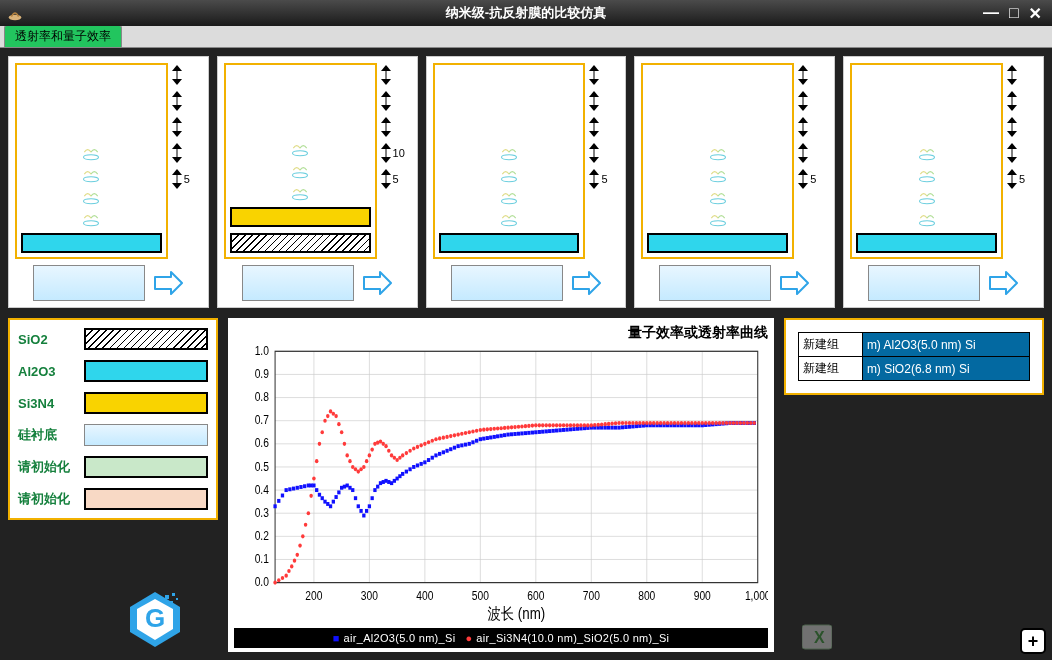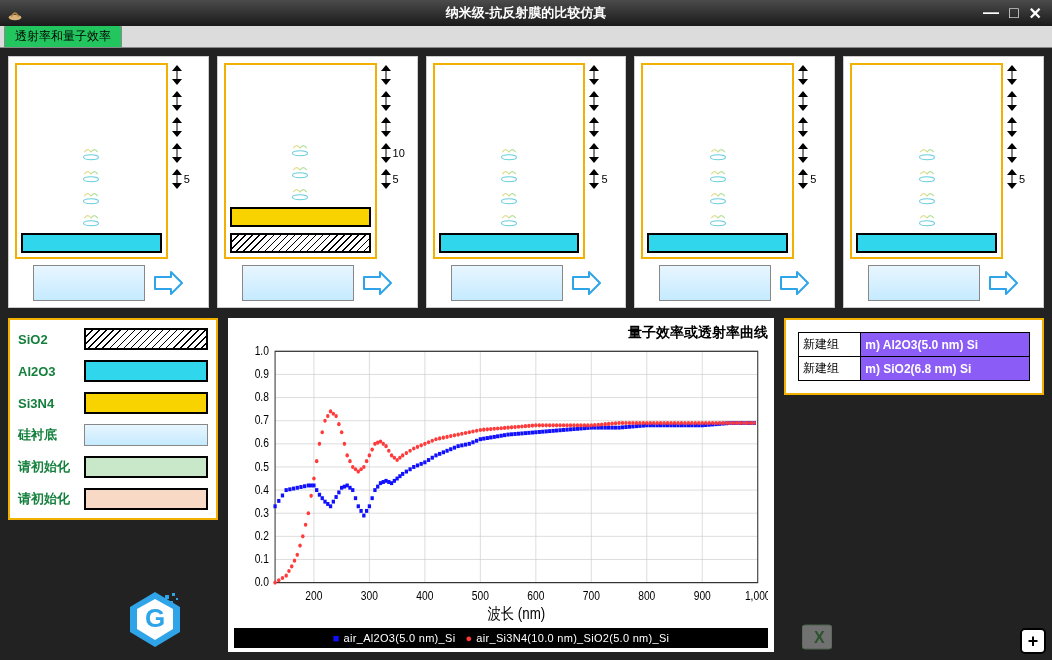--- a/index.html
+++ b/index.html
@@ -56,21 +56,21 @@
 .chartpane { flex:1; background:#fff; color:#000; display:flex; flex-direction:column; padding:6px 6px 4px; }
 .charttitle { text-align:right; font-size:14px; margin-bottom:2px;font-weight:bold; }
 .chartbody { flex:1; position:relative; }
 .chartbody svg { width:100%; height:100%; }
 .footerbar { height:20px; background:#000; color:#fff; font-size:11px; display:flex; align-items:center; justify-content:center; gap:10px; letter-spacing:.3px; margin-top:4px; }
 .footerbar .mk { display:inline-flex; align-items:center; gap:4px; }
 
 .grouppane { width:260px; background:#fff; border:2px solid #f2b100; padding:12px; color:#000; align-self:flex-start; }
 .grouptable { width:100%; border-collapse:collapse; }
 .grouptable td { border:1px solid #000; padding:3px 4px; font-size:12px; }
-.grouptable td.dark { background:#8b5cf6; color:#fff; white-space:nowrap; overflow:hidden; text-overflow:clip; max-width:160px;font-weight:bold; }
+.grouptable td.dark { background:#0369a1; color:#fff; white-space:nowrap; overflow:hidden; text-overflow:clip; max-width:160px; }
 
 .logo { position:absolute; left:120px; bottom:10px; }
 .cornerbtn { position:absolute; right:6px; bottom:6px; width:26px; height:26px; background:#fff; border:2px solid #000; border-radius:5px; display:flex; align-items:center; justify-content:center; font-size:18px; font-weight:bold; cursor:pointer; color:#000; }
 .excel { position:absolute; right:220px; bottom:6px; opacity:.4; }
 </style>
 </head>
 <body>
 
 <div class="titlebar">
   <span class="icon">

